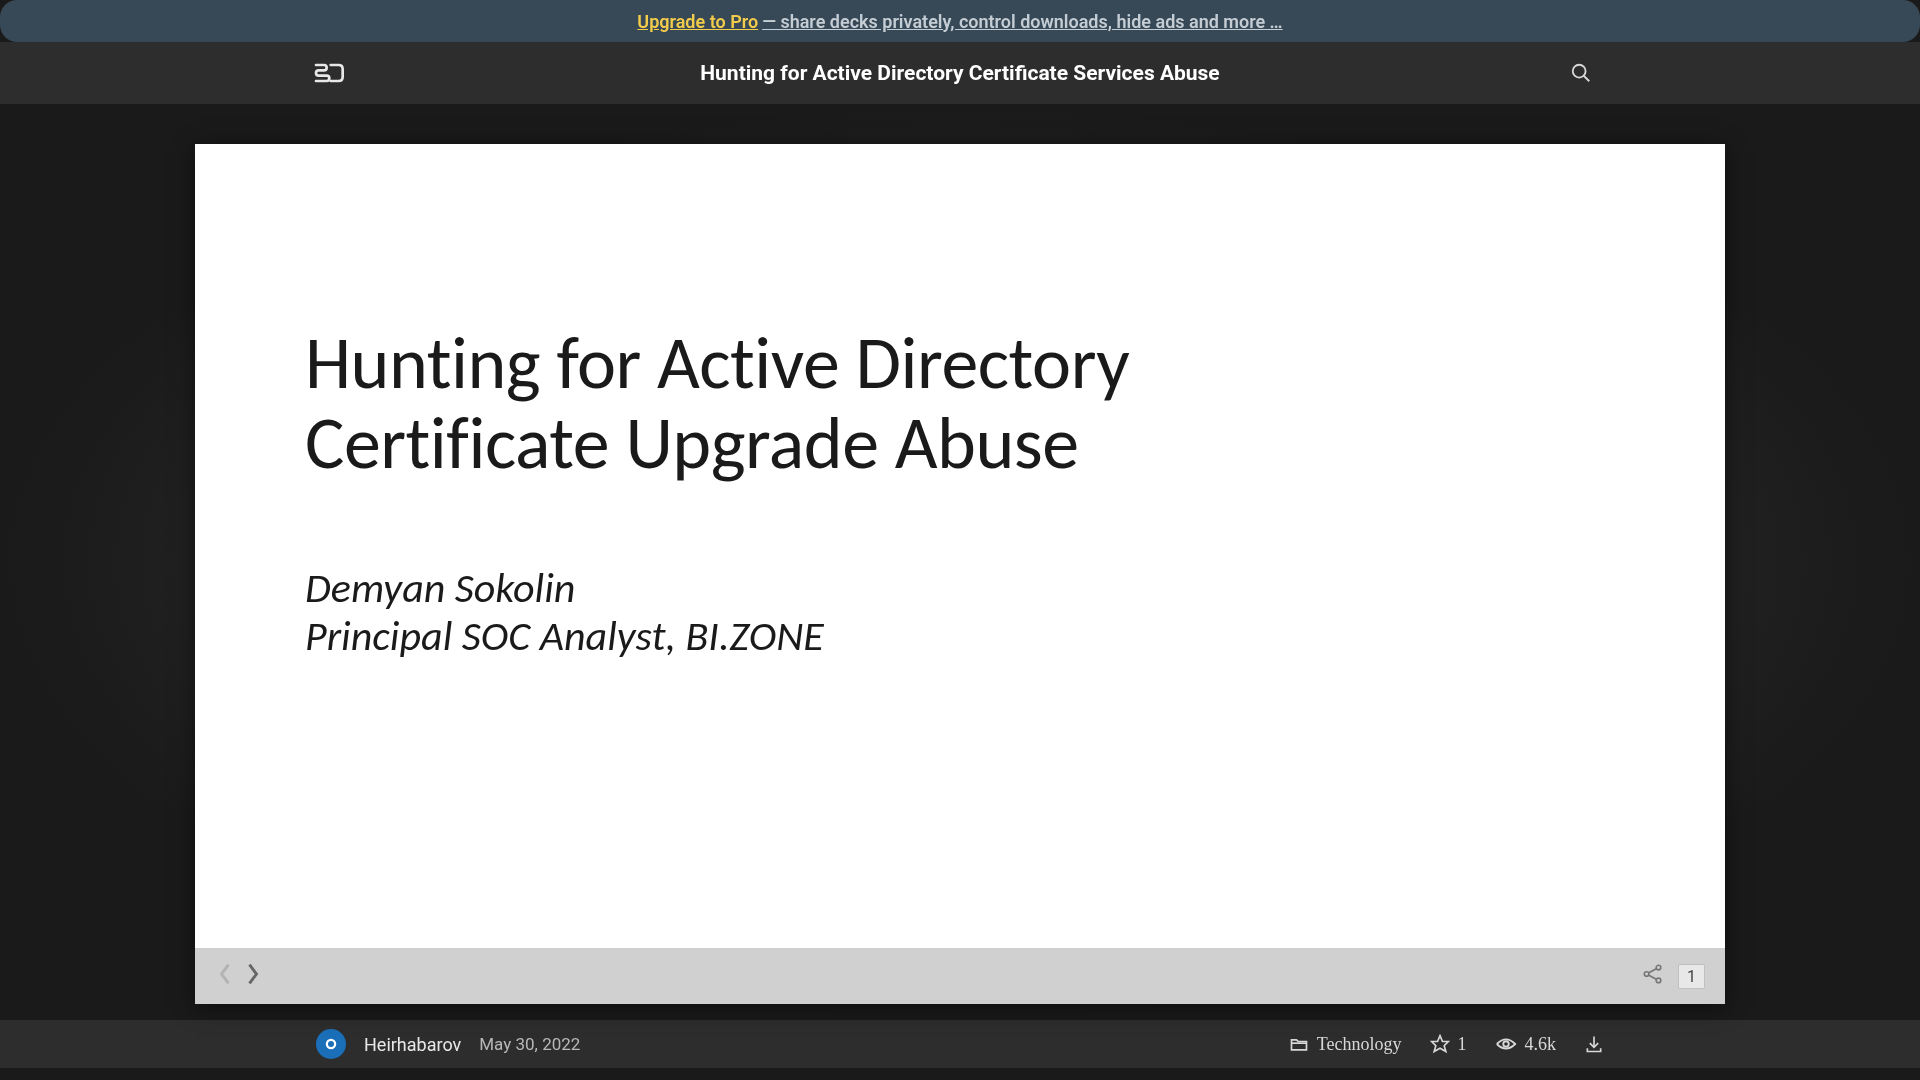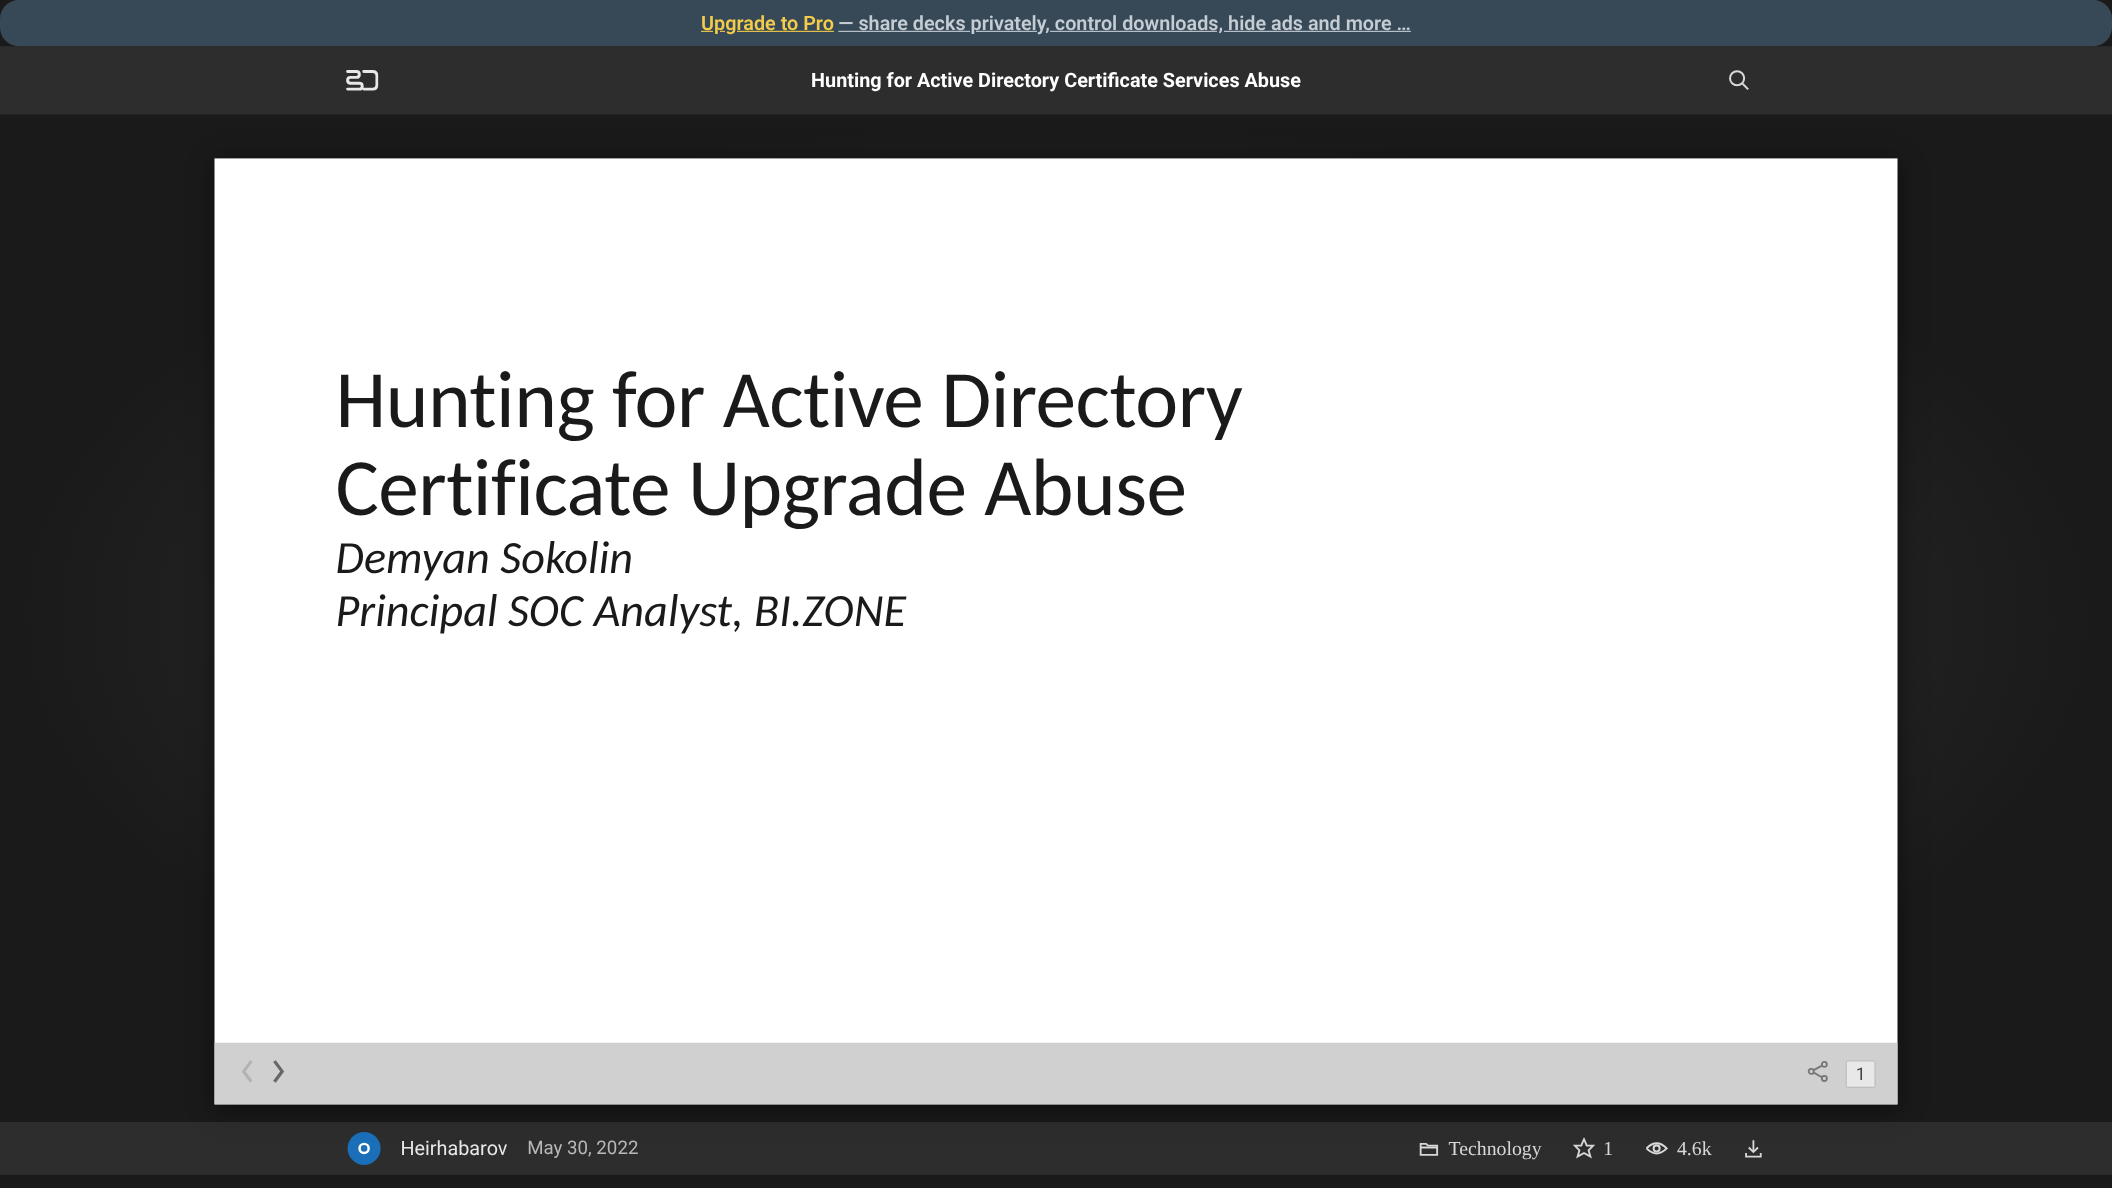--- a/index.html
+++ b/index.html
@@ -59,21 +59,21 @@
       align-items: center;
     }
     
     .logo svg {
       width: 32px;
       height: 24px;
     }
     
     .header-title {
       color: #ffffff;
-      font-size: 18px;
+      font-size: 21px;
       font-weight: 700;
       margin: 0 auto;
       text-align: center;
     }
     
     .search-btn {
       position: absolute;
       right: 328px;
       color: #d8d8d8;
       cursor: pointer;
@@ -105,20 +105,21 @@
       padding: 180px 110px 60px 110px;
     }
     
     .slide-title {
       font-family: Calibri, "Segoe UI", Arial, sans-serif;
       font-size: 74px;
       font-weight: 400;
       color: #1a1a1a;
       line-height: 1.08;
       letter-spacing: -0.5px;
+      margin-bottom: 80px;
     }
     
     .author-block {
       margin-bottom: 42px;
     }
     
     .author-name {
       font-family: Calibri, "Segoe UI", Arial, sans-serif;
       font-size: 42px;
       font-style: italic;

